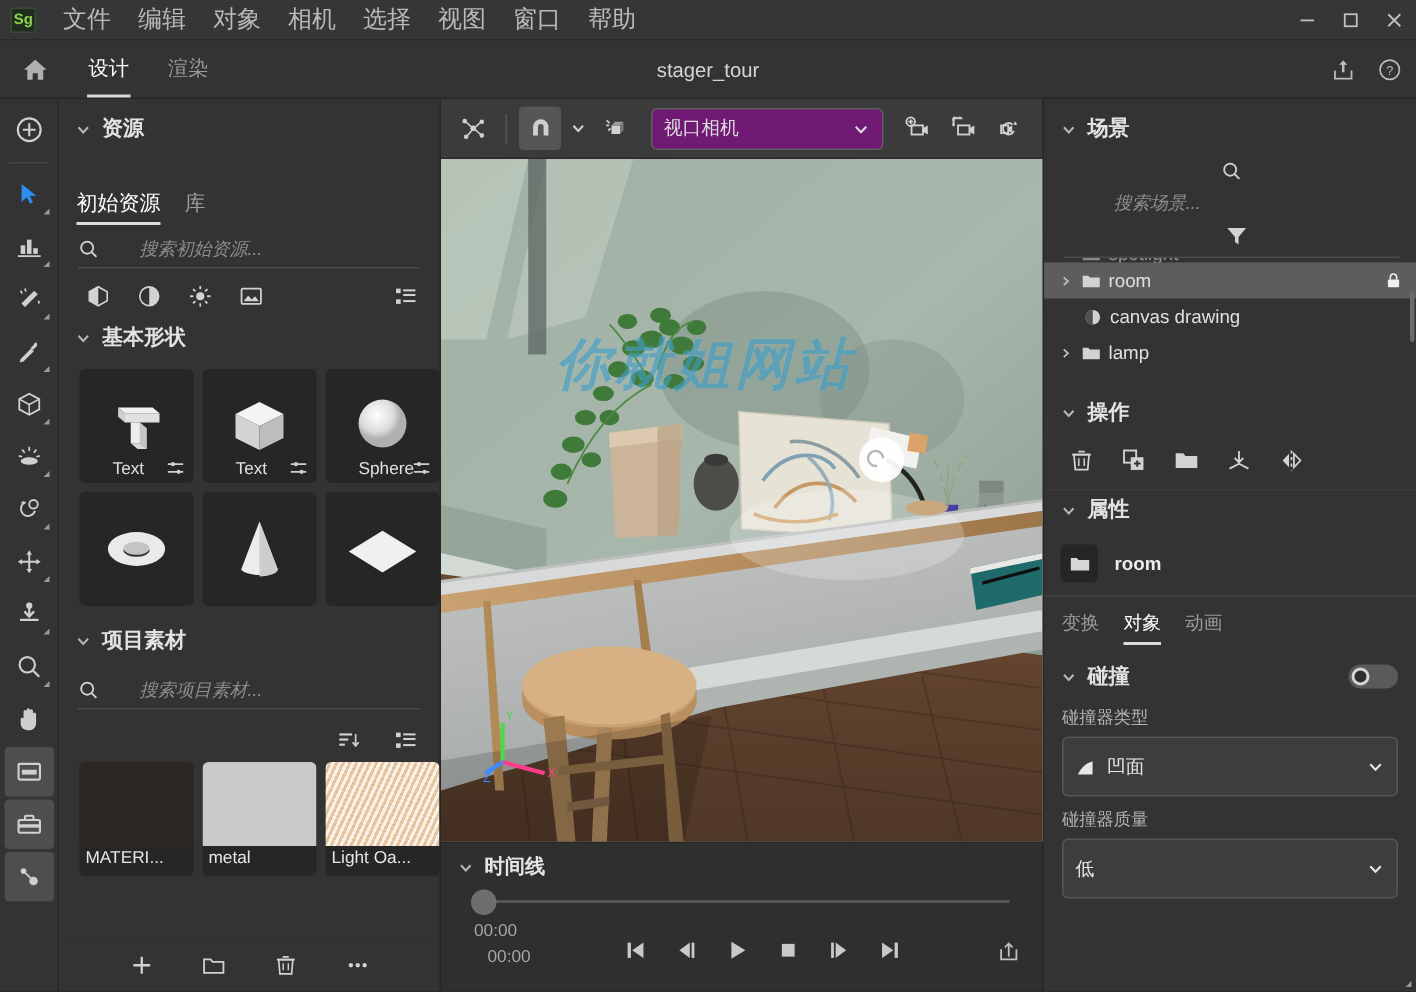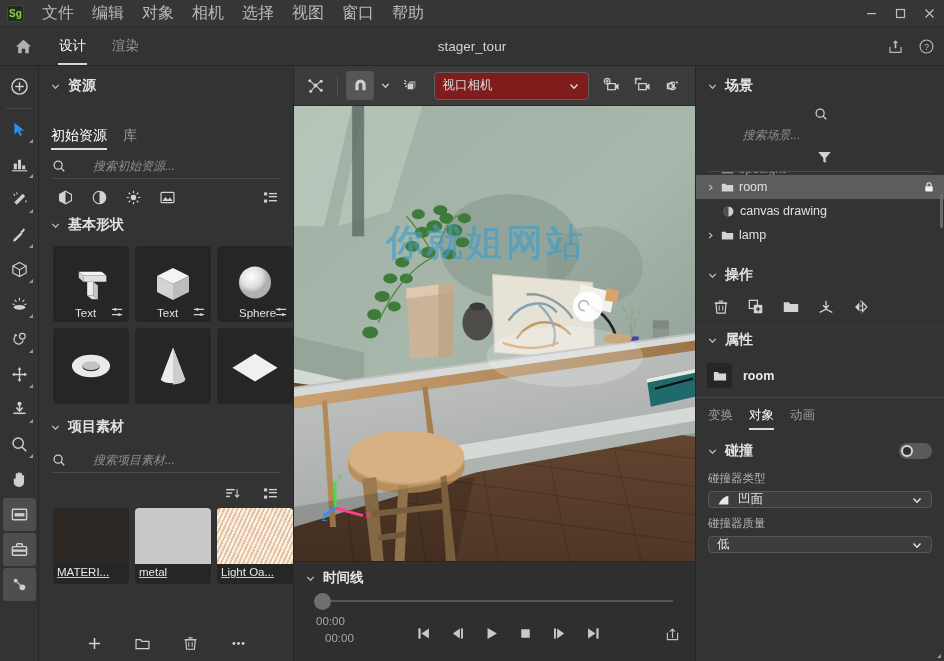--- a/index.html
+++ b/index.html
@@ -120,21 +120,20 @@
     height: 76px; background: #262626; border-radius: 4px; position: relative;
     overflow: hidden; display: flex; align-items: center; justify-content: center;
   }
   .shape-label {
     position: absolute; left: 22px; bottom: 3px; font-size: 11.5px; color: #e0e0e0;
   }
   .shape-adj { position: absolute; right: 6px; bottom: 4px; color: #cfcfcf; }
   .matgrid {
     display: grid; grid-template-columns: repeat(3, 76px); gap: 6px;
     padding: 4px 0 4px 14px;
-    text-decoration: underline;
   }
   .mat-card {
     height: 76px; border-radius: 4px; overflow: hidden; position: relative; background: #262626;
   }
   .mat-sw { height: 56px; width: 100%; }
   .mat-name {
     font-size: 11.5px; color: #e6e6e6; padding: 2px 4px; white-space: nowrap;
     overflow: hidden; text-overflow: ellipsis;
   }
   .bottombar {
@@ -148,31 +147,32 @@
     height: 40px; background: #3b3b3b; display: flex; align-items: center;
     gap: 3px; padding: 0 7px; flex: none; border-bottom: 1px solid #2a2a2a;
   }
   .tb-btn {
     width: 29px; height: 29px; display: flex; align-items: center; justify-content: center;
     color: #d0d0d0; border-radius: 3px;
   }
   .tb-btn.on { background: #565656; }
   .tb-sep { width: 1px; height: 20px; background: #545454; margin: 0 5px; }
   .cam-select {
-    height: 28px; width: 160px; background: #7f1d1d; border: 1px solid #5e5e5e;
+    height: 28px; width: 160px; background: #701a75; border: 1px solid #5e5e5e;
     border-radius: 4px; display: flex; align-items: center; padding: 0 8px;
     color: #dcdcdc; font-size: 12.5px; margin: 0 6px;
   }
   .cam-select .lbl { flex: 1; }
   .viewport { flex: 1; position: relative; overflow: hidden; background: #8a9b90; }
   .vp-scene { position: absolute; inset: 0; }
   .watermark {
-    position: absolute; left: 92px; top: 112px; font-size: 37px; color: #3e9ec8;
+    position: absolute; left: 76px; top: 112px; font-size: 37px; color: #3e9ec8;
     opacity: 0.62; letter-spacing: 3px; font-weight: bold; pointer-events: none;
     text-shadow: 0 0 1px rgba(255,255,255,.3);
+    font-style: italic;
   }
   .gizmo { position: absolute; left: 28px; bottom: 38px; width: 56px; height: 56px; }
 
   
   .timeline { height: 100px; background: #2f2f2f; flex: none; border-top: 1px solid #262626; }
   .tl-head {
     display: flex; align-items: center; gap: 7px; padding: 7px 11px 4px 11px;
     font-size: 13.5px; font-weight: bold; color: #e6e6e6;
   }
   .tl-track { position: relative; height: 20px; margin: 0 22px 0 20px; }
@@ -235,21 +235,21 @@
     font-size: 14px; font-weight: bold; color: #e2e2e2;
   }
   .toggle {
     margin-left: auto; width: 33px; height: 16px; border-radius: 8px; background: #5a5a5a;
     display: flex; align-items: center; padding: 2px; position: relative;
   }
   .toggle .knob { width: 12px; height: 12px; border-radius: 50%; background: #2f2f2f; border: 2px solid #d6d6d6; }
   .field { padding: 5px 12px 0 12px; }
   .field-label { font-size: 11.5px; color: #b2b2b2; padding-bottom: 5px; }
   .sel-box {
-    height: 17px; background: #3d3d3d; border: 1px solid #565656; border-radius: 4px;
+    height: 40px; background: #3d3d3d; border: 1px solid #565656; border-radius: 4px;
     display: flex; align-items: center; padding: 0 8px; gap: 8px;
     font-size: 12.5px; color: #e6e6e6;
   }
   .sel-box .lbl { flex: 1; }
   svg { display: block; }
 </style>
 </head>
 <body>
 
 <div class="app">

